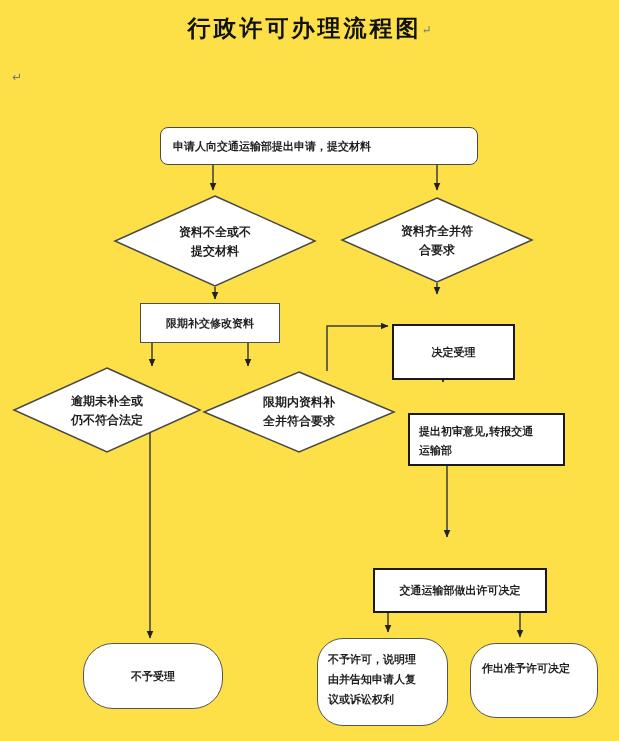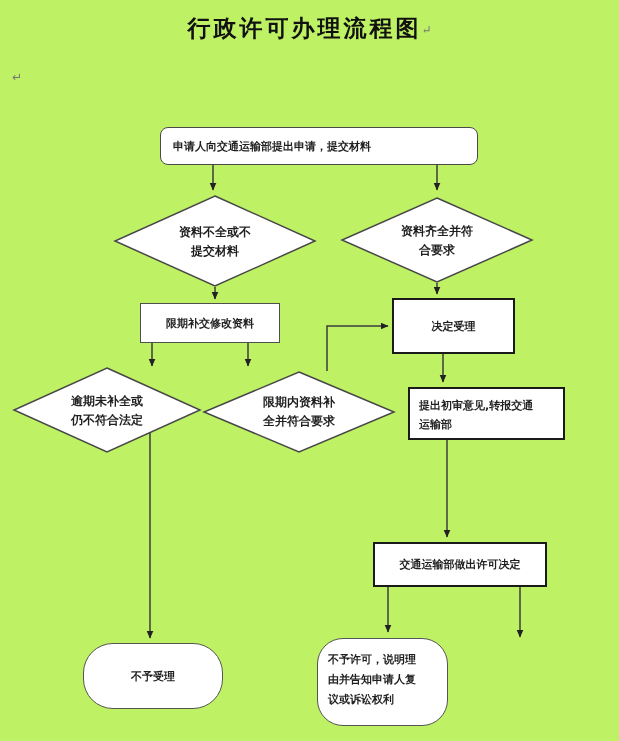--- a/index.html
+++ b/index.html
@@ -1,30 +1,30 @@
 <!DOCTYPE html>
 <html><head>
 <meta charset="utf-8">
 <style>
   html,body{margin:0;padding:0;background:#fff;}
   .canvas{
-    position:relative;width:619px;height:741px;background:#bef264;overflow:hidden;
+    position:relative;width:619px;height:741px;background:#fde047;overflow:hidden;
     font-family:"DejaVu Sans","Liberation Sans",sans-serif;color:#1f1f1f;
   }
   .title{
     position:absolute;left:0;right:0;top:13px;text-align:center;
     font-family:"DejaVu Serif","Liberation Serif",serif;
     font-size:23px;font-weight:600;letter-spacing:3px;color:#111;
   }
   .ret{font-size:12px;color:#777;font-weight:400;letter-spacing:0;vertical-align:2px;}
   .stray{position:absolute;left:12px;top:70px;font-size:12px;color:#777;}
   svg.layer{position:absolute;left:0;top:0;width:619px;height:741px;}
   .node{position:absolute;box-sizing:border-box;background:#fff;font-size:11px;font-weight:700;color:#1f1f1f;}
   .rounded{border:1.6px solid #4a4a4a;border-radius:8px;}
-  .proc{border:2px solid #1a1a1a;}
+  .proc{border:2px solid #1a1a1a;margin-top:26px;}
   .thin{border:1.6px solid #4f4f4f;}
   .stadium{border:1.6px solid #555;border-radius:30px;}
   .vcenter{display:flex;align-items:center;}
   .ctext{display:flex;align-items:center;justify-content:center;text-align:center;}
   .dlabel{position:absolute;text-align:center;font-size:12px;font-weight:700;line-height:19px;color:#1f1f1f;}
   .lines p{margin:0;line-height:19px;}
   .deny-lines p{margin:0;line-height:20px;}
 </style>
 </head>
 <body>
@@ -103,14 +103,17 @@
   <div class="node stadium ctext" style="left:83px;top:643px;width:140px;height:66px;">
     <span>不予受理</span>
   </div>
 
   <div class="node stadium deny-lines" style="left:317px;top:638px;width:131px;height:88px;padding:11px 0 0 10px;border-radius:26px;">
     <p>不予许可，说明理</p>
     <p>由并告知申请人复</p>
     <p>议或诉讼权利</p>
   </div>
 
+  <div class="node stadium" style="left:470px;top:643px;width:128px;height:75px;padding:17px 0 0 11px;border-radius:26px;">
+    <span>作出准予许可决定</span>
+  </div>
 
 </div>
 
 </body></html>

